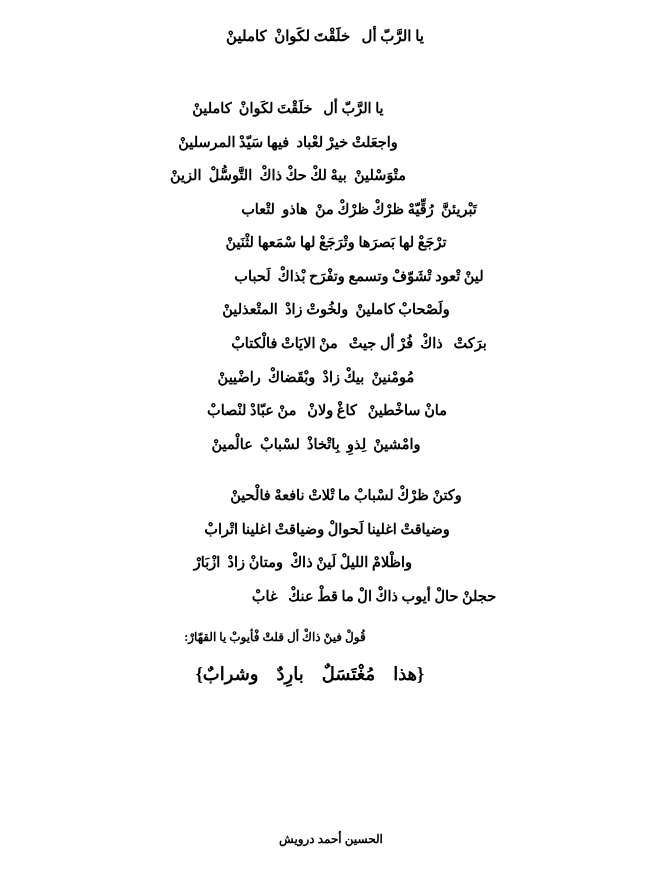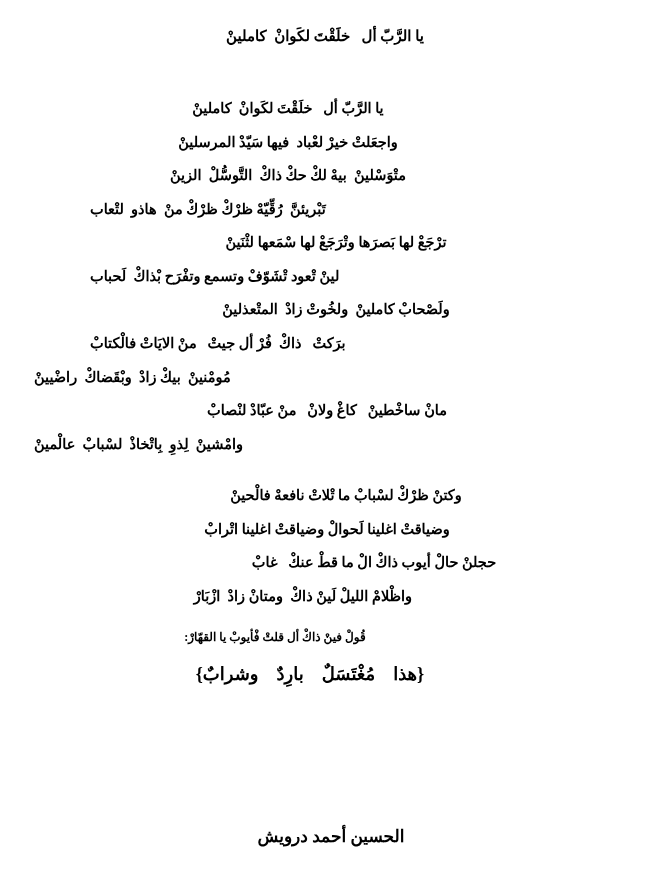--- a/index.html
+++ b/index.html
@@ -37,22 +37,22 @@
     margin-top: 52px;
   }
   .verse-line {
     font-size: 14.5px;
     font-weight: 700;
     line-height: 1.35;
     margin: 0 0 14px 0;
     white-space: pre;
   }
   .verse-line.indent-a { text-align: center; padding-right: 86px; }
-  .verse-line.indent-b { text-align: left; padding-right: 30px; }
-  .verse-line.indent-c { text-align: left; padding-left: 56px; }
+  .verse-line.indent-b { text-align: center; padding-right: 30px; }
+  .verse-line.indent-c { text-align: center; padding-left: 56px; }
   .verse-line.indent-d { text-align: center; padding-left: 10px; }
   .verse-line.indent-e { text-align: center; padding-right: 8px; }
   .verse-line.indent-f { text-align: center; padding-left: 30px; margin-top: 32px; }
   .verse-line.indent-g { text-align: center; padding-right: 56px; }
   .verse-line.indent-h { text-align: center; padding-left: 86px; }
 
   .quote-intro {
     font-size: 12px;
     font-weight: 700;
     text-align: center;
@@ -67,21 +67,21 @@
     padding-right: 42px;
     margin: 18px 0 0 0;
     white-space: pre;
   }
   .author {
     position: absolute;
     left: 0;
     right: 0;
     bottom: 36px;
     text-align: center;
-    font-size: 17px;
+    font-size: 12px;
     font-weight: 700;
     white-space: pre;
   }
 </style>
 </head>
 <body>
 
 <div class="page">
 
   <div class="doc-title">يا الرَّبّ أل   خلَقْتَ لكَوانْ  كاملينْ</div>
@@ -93,22 +93,22 @@
     <p class="verse-line indent-c">تَبْريئنَّ  رُقِّيّهْ ظرْكْ ظرْكْ منْ  هاذو  لتْعاب</p>
     <p class="verse-line indent-d">ترْجَعْ لها بَصرَها وتْرَجَعْ لها سْمَعها لثْنَينْ</p>
     <p class="verse-line indent-c">لينْ تْعود تْشَوّفْ وتسمع وتفْرَح بْذاكْ  لَحباب</p>
     <p class="verse-line indent-d">ولَصْحابْ كاملينْ  ولخُوتْ زادْ  المتْعذلينْ</p>
     <p class="verse-line indent-c">برَكتْ   ذاكْ  فُرْ أل جيتْ   منْ الايَاتْ فالْكتابْ</p>
     <p class="verse-line indent-b">مُومْنينْ  بيكْ زادْ  وبْقَضاكْ  راضْيينْ</p>
     <p class="verse-line indent-e">مانْ ساخْطينْ   كاغْ ولانْ   منْ عبّادْ لنْصابْ</p>
     <p class="verse-line indent-b">وامْشينْ  لِذوِ  بِاتْخاذْ  لسْبابْ  عالْمينْ</p>
     <p class="verse-line indent-f">وكتنْ ظرْكْ لسْبابْ ما تْلاتْ نافعهْ فالْحينْ</p>
     <p class="verse-line indent-e">وضياقتْ اغلينا لَحوالْ وضياقتْ اغلينا اتْرابْ</p>
+    <p class="verse-line indent-g">واظْلامْ الليلْ لَينْ ذاكْ  ومتانْ زادْ  ازْبَارْ</p>
     <p class="verse-line indent-h">حجلنْ حالْ أيوب ذاكْ الْ ما قطْ عنكْ   غابْ</p>
-    <p class="verse-line indent-g">واظْلامْ الليلْ لَينْ ذاكْ  ومتانْ زادْ  ازْبَارْ</p>
   </div>
 
   <p class="quote-intro">قُولْ فينْ ذاكْ أل قلتْ فْأيوبْ يا القهّارْ:</p>
   <p class="quote-body">{هذا    مُغْتَسَلٌ    بارِدٌ    وشرابٌ}</p>
 
   <div class="author">الحسين أحمد درويش</div>
 
 </div>
 
 </body></html>

